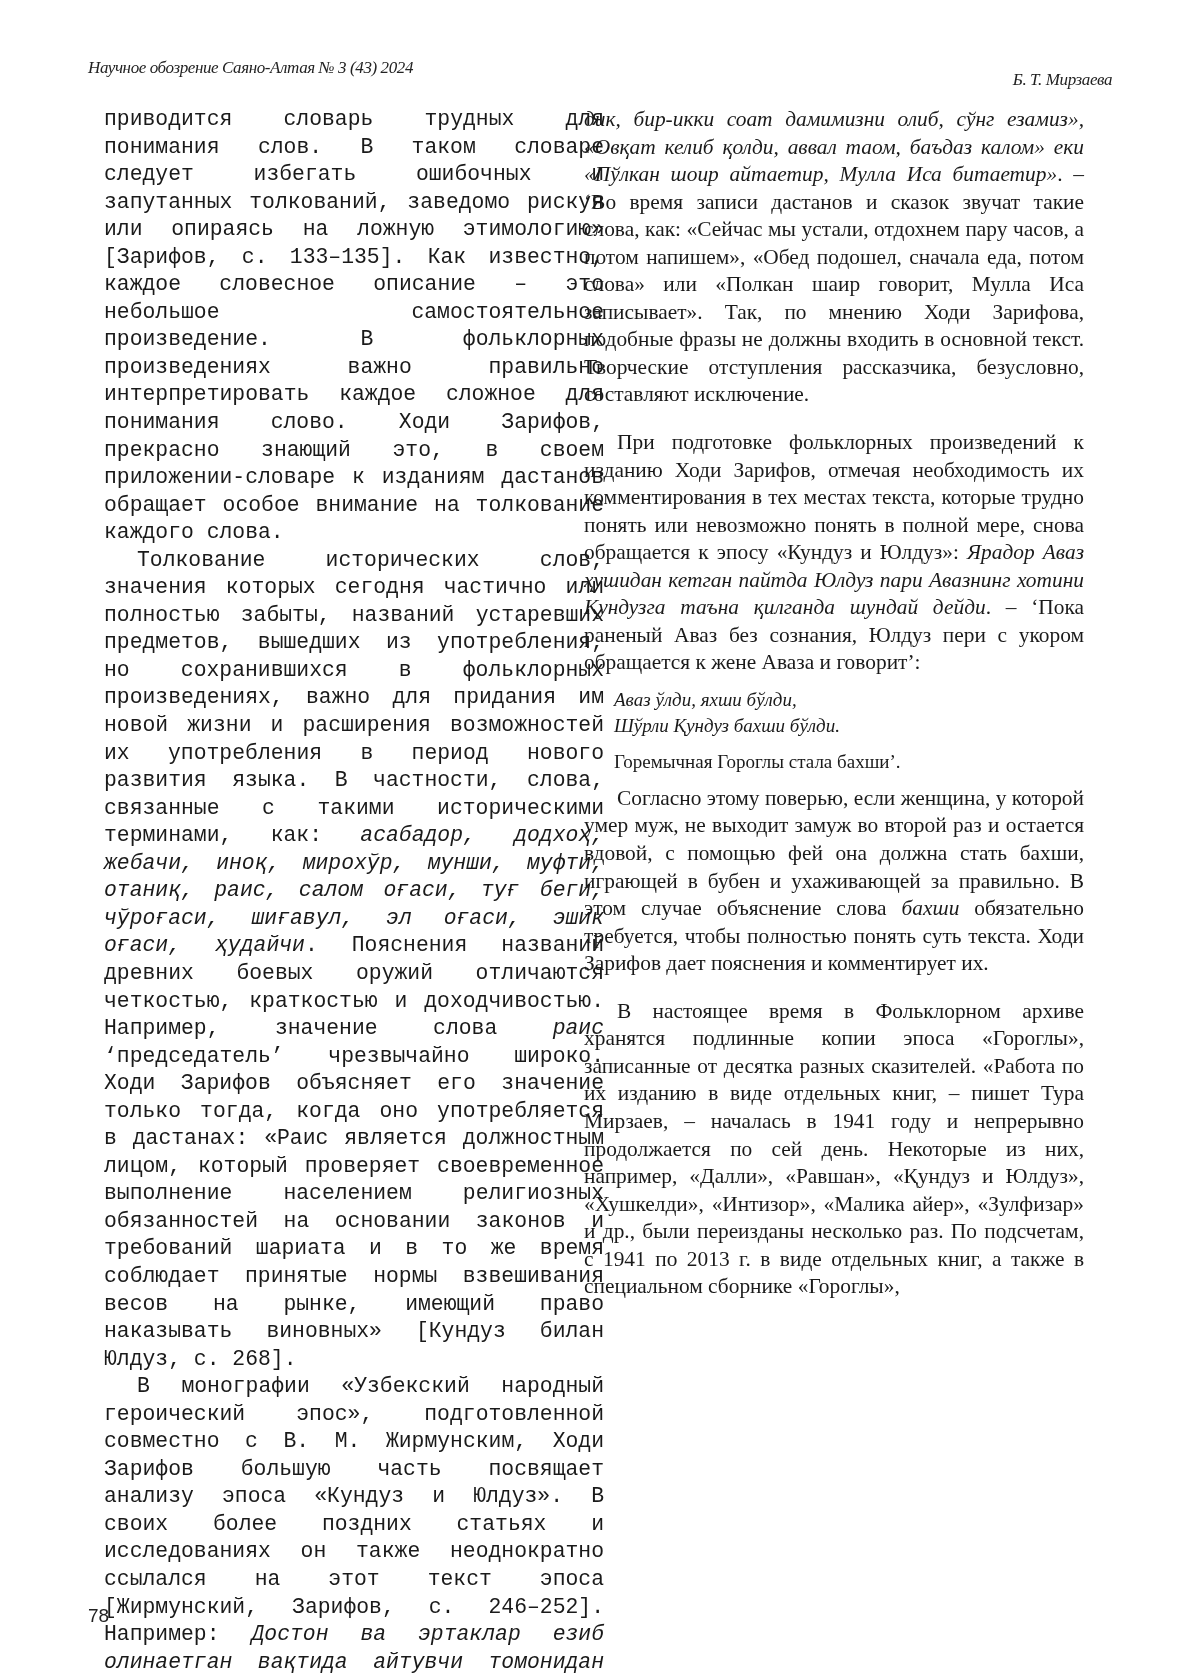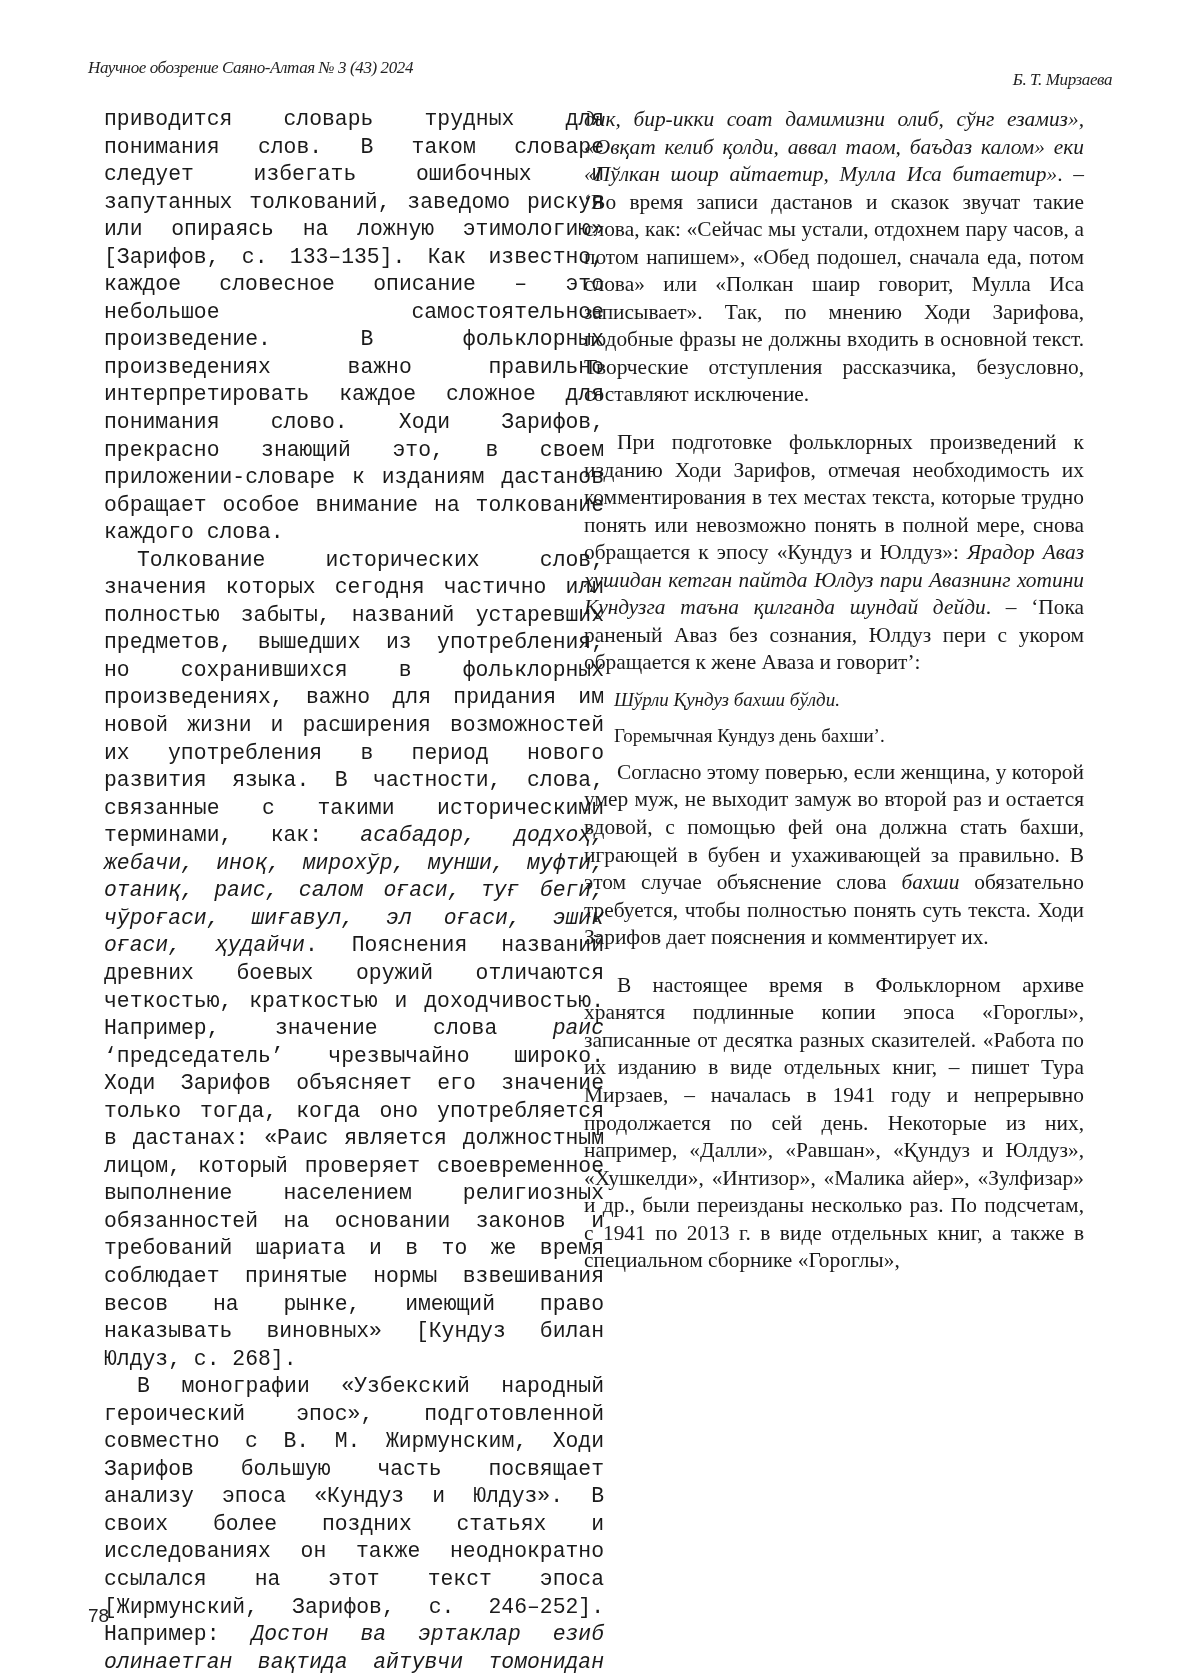--- a/index.html
+++ b/index.html
@@ -30,22 +30,23 @@
 <div class="col col-left">
   <p><span>приводится словарь трудных для понимания слов. В таком словаре следует избегать ошибочных и запутанных толкований, заведомо рискуя или опираясь на ложную этимологию» [Зарифов, с. 133–135]. Как известно, каждое словесное описание – это небольшое самостоятельное произведение. В фольклорных произведениях важно правильно интерпретировать каждое сложное для понимания слово. Ходи Зарифов, прекрасно знающий это, в своем приложении-словаре к изданиям дастанов обращает особое внимание на толкование каждого слова.</span></p>
   <p class="ind"><span>Толкование исторических слов, значения которых сегодня частично или полностью забыты, названий устаревших предметов, вышедших из употребления, но сохранившихся в фольклорных произведениях, важно для придания им новой жизни и расширения возможностей их употребления в период нового развития языка. В частности, слова, связанные с такими историческими терминами, как: </span><i>асабадор, додхоҳ, жебачи, иноқ, мирохўр, мунши, муфти, отаниқ, раис, салом оғаси, туғ беги, чўроғаси, шиғавул, эл оғаси, эшик оғаси, ҳудайчи</i><span>. Пояснения названий древних боевых оружий отличаются четкостью, краткостью и доходчивостью. Например, значение слова </span><i>раис</i><span> ‘председатель’ чрезвычайно широко. Ходи Зарифов объясняет его значение только тогда, когда оно употребляется в дастанах: «Раис является должностным лицом, который проверяет своевременное выполнение населением религиозных обязанностей на основании законов и требований шариата и в то же время соблюдает принятые нормы взвешивания весов на рынке, имеющий право наказывать виновных» [Кундуз билан Юлдуз, с. 268].</span></p>
   <p class="ind"><span>В монографии «Узбекский народный героический эпос», подготовленной совместно с В. М. Жирмунским, Ходи Зарифов большую часть посвящает анализу эпоса «Кундуз и Юлдуз». В своих более поздних статьях и исследованиях он также неоднократно ссылался на этот текст эпоса [Жирмунский, Зарифов, с. 246–252]. Например: </span><i>Достон ва эртаклар езиб олинаетган вақтида айтувчи томонидан қисқартирилган», «энди чарча-</i></p>
 </div>
 
 <div class="col col-right">
   <p><i>дик, бир-икки соат дамимизни олиб, сўнг езамиз», «Овқат келиб қолди, аввал таом, баъдаз калом» еки «Пўлкан шоир айтаетир, Мулла Иса битаетир»</i><span>. – ‘Во время записи дастанов и сказок звучат такие слова, как: «Сейчас мы устали, отдохнем пару часов, а потом напишем», «Обед подошел, сначала еда, потом слова» или «Полкан шаир говорит, Мулла Иса записывает». Так, по мнению Ходи Зарифова, подобные фразы не должны входить в основной текст. Творческие отступления рассказчика, безусловно, составляют исключение.</span></p>
   <p class="ind gap"><span>При подготовке фольклорных произведений к изданию Ходи Зарифов, отмечая необходимость их комментирования в тех местах текста, которые трудно понять или невозможно понять в полной мере, снова обращается к эпосу «Кундуз и Юлдуз»: </span><i>Ярадор Аваз ҳушидан кетган пайтда Юлдуз пари Авазнинг хотини Қундузга таъна қилганда шундай дейди</i><span>. – ‘Пока раненый Аваз без сознания, Юлдуз пери с укором обращается к жене Аваза и говорит’:</span></p>
   <div class="verse it">
+    <div>Аваз ўлди, яхши бўлди,</div>
     <div>Шўрли Қундуз бахши бўлди.</div>
   </div>
   <div class="verse tr">
-    <div>Горемычная Кундуз день бахши’.</div>
+    <div>Горемычная Гороглы стала бахши’.</div>
   </div>
   <p class="ind"><span>Согласно этому поверью, если женщина, у которой умер муж, не выходит замуж во второй раз и остается вдовой, с помощью фей она должна стать бахши, играющей в бубен и ухаживающей за правильно. В этом случае объяснение слова </span><i>бахши</i><span> обязательно требуется, чтобы полностью понять суть текста. Ходи Зарифов дает пояснения и комментирует их.</span></p>
   <p class="ind gap"><span>В настоящее время в Фольклорном архиве хранятся подлинные копии эпоса «Гороглы», записанные от десятка разных сказителей. «Работа по их изданию в виде отдельных книг, – пишет Тура Мирзаев, – началась в 1941 году и непрерывно продолжается по сей день. Некоторые из них, например, «Далли», «Равшан», «Қундуз и Юлдуз», «Хушкелди», «Интизор», «Малика айер», «Зулфизар» и др., были переизданы несколько раз. По подсчетам, с 1941 по 2013 г. в виде отдельных книг, а также в специальном сборнике «Гороглы»,</span></p>
 </div>
 
 <div class="pagenum">78</div>
 
 </body></html>

